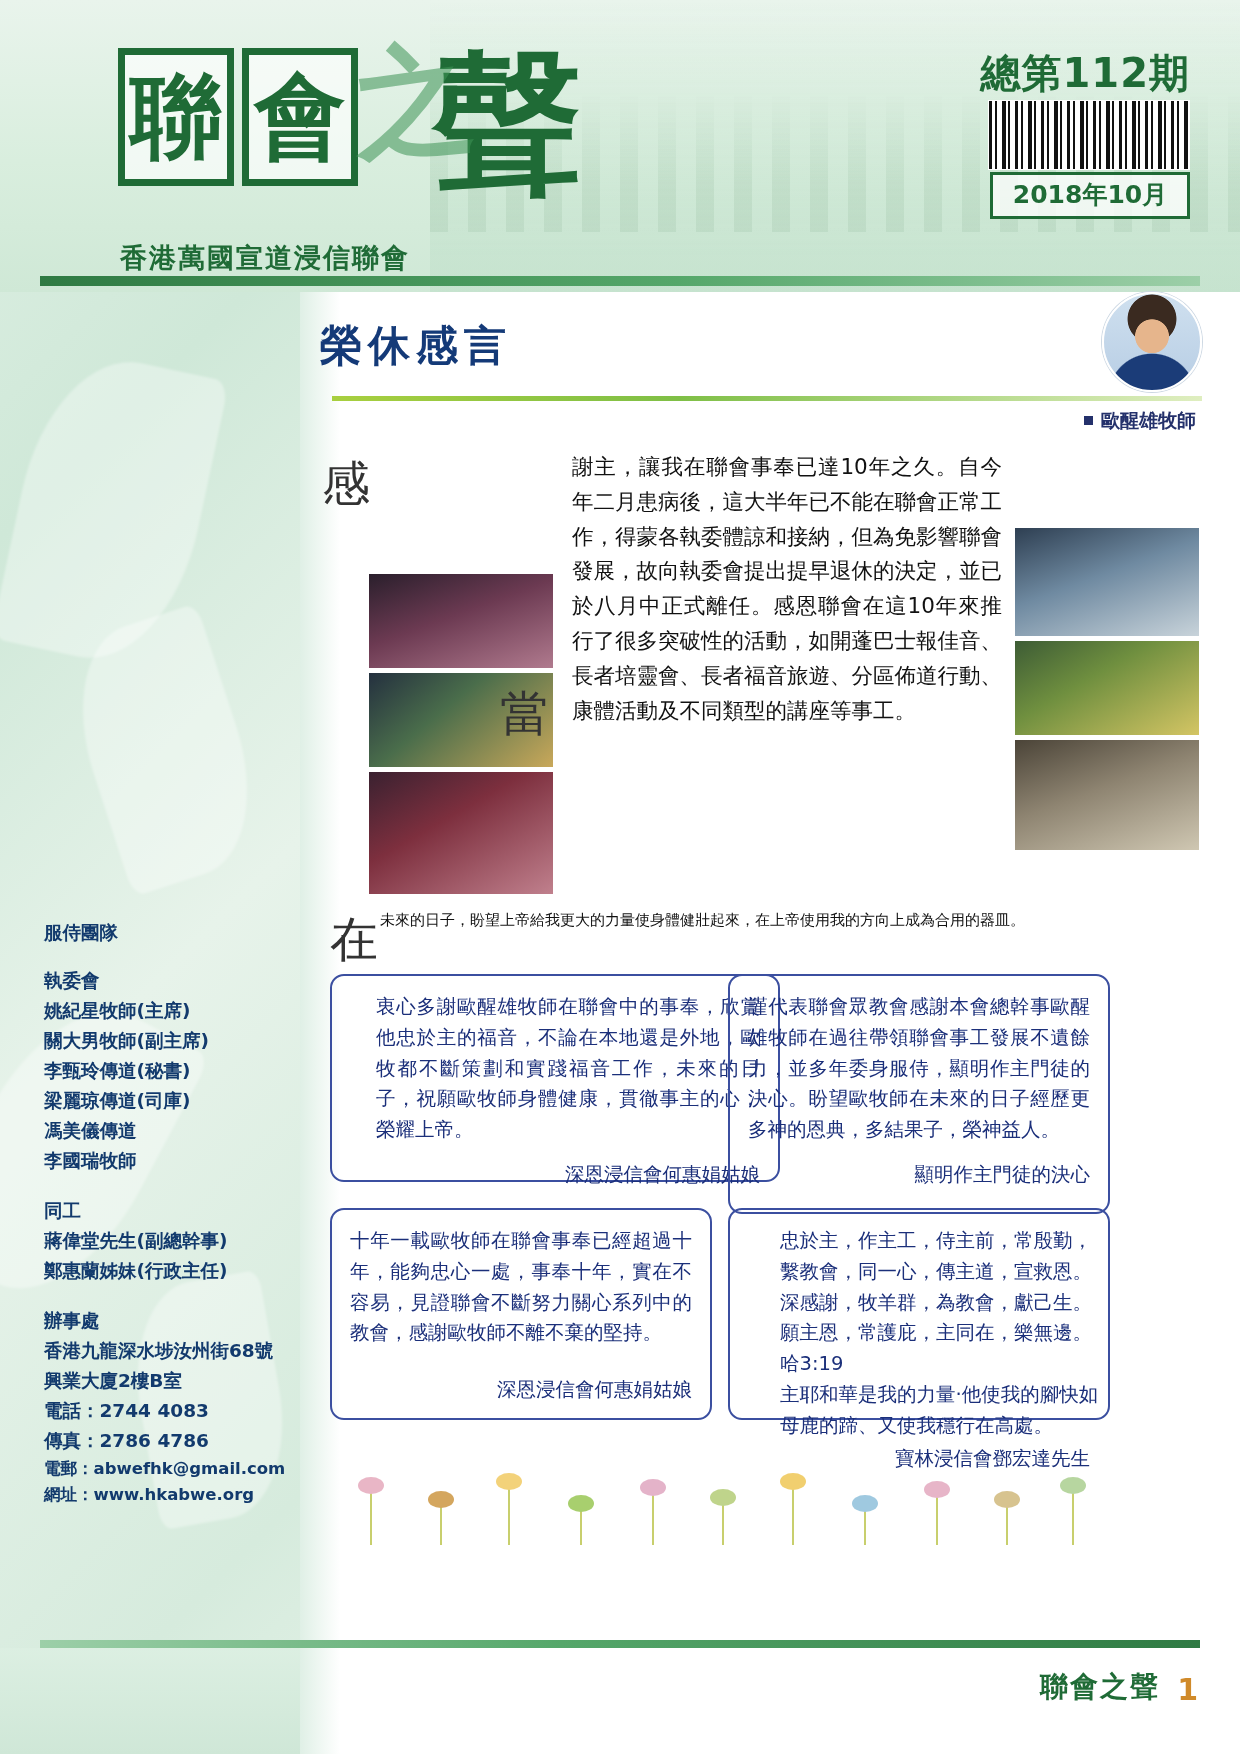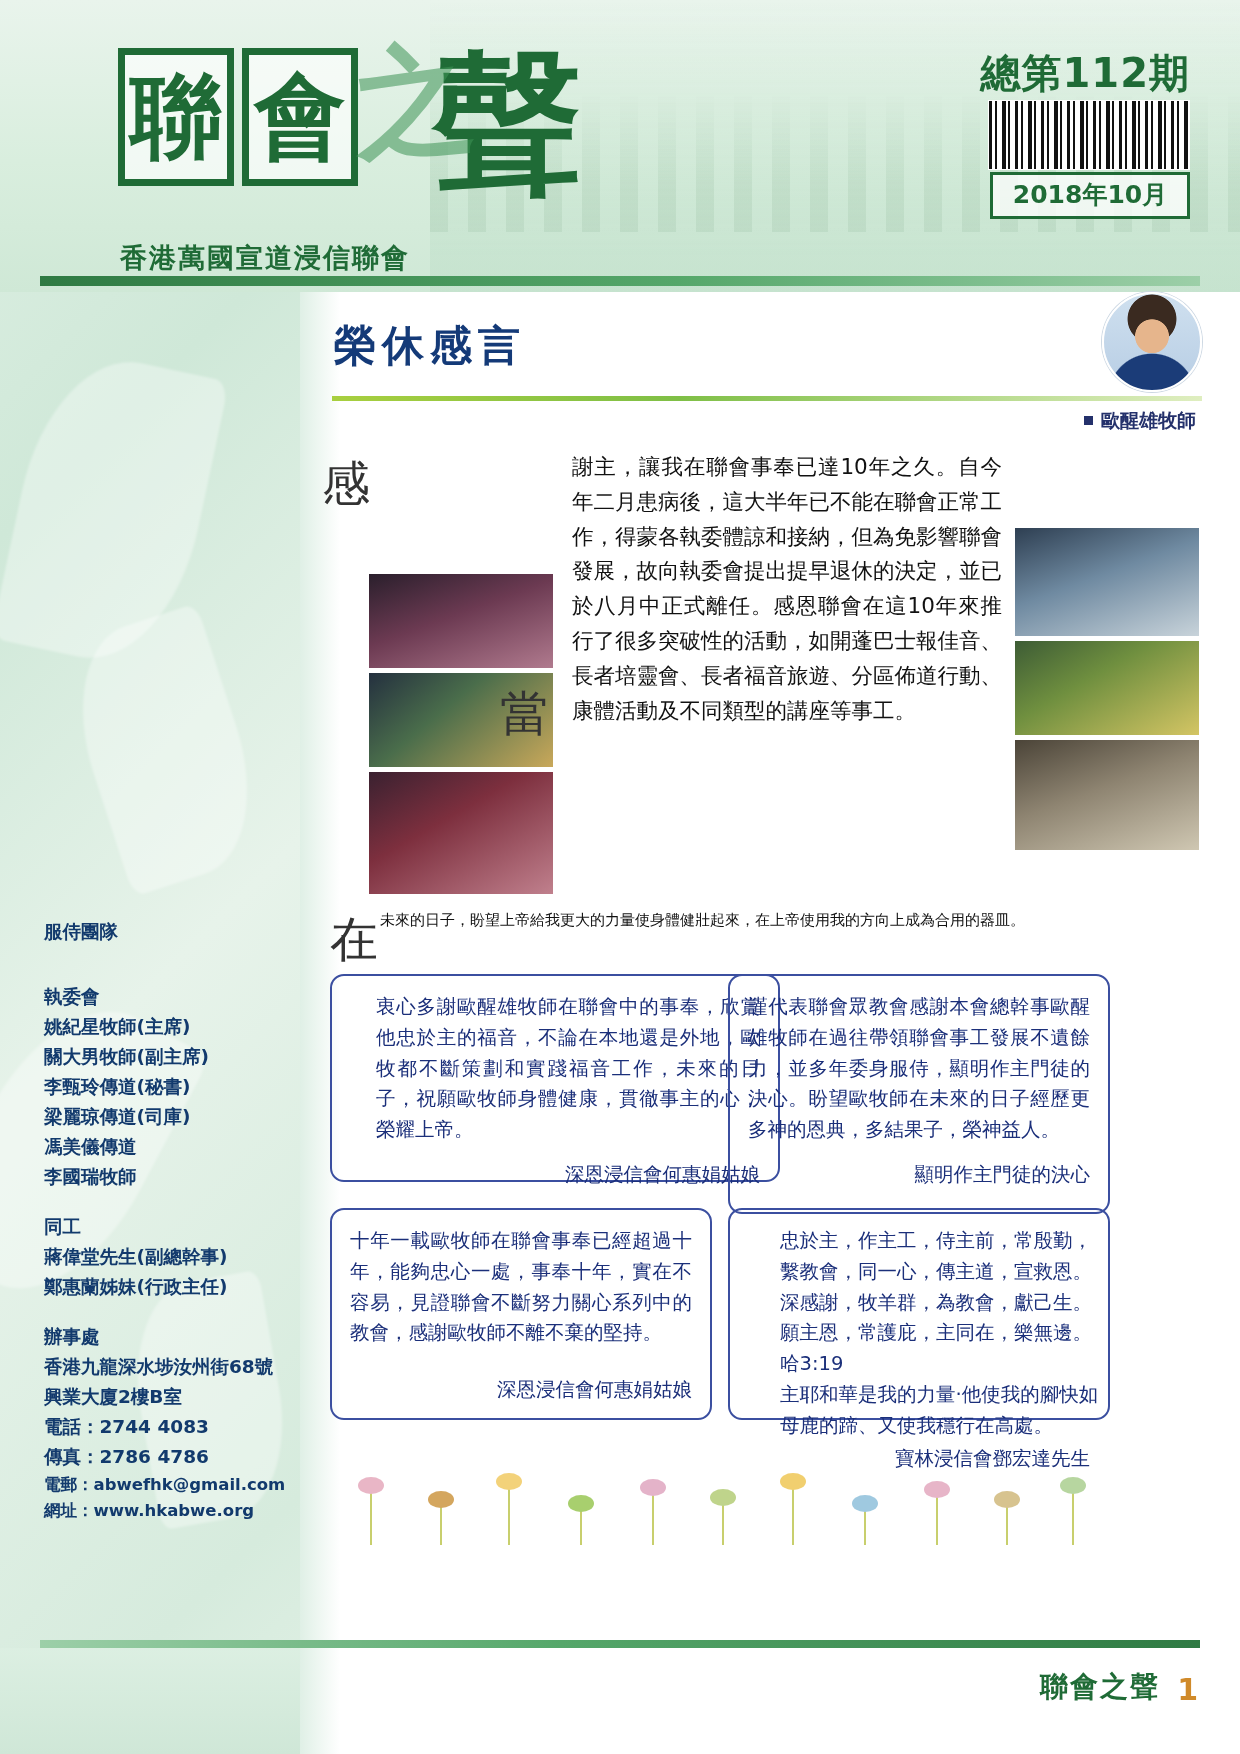--- a/index.html
+++ b/index.html
@@ -157,38 +157,38 @@
   .sidebar {
     position: absolute;
     left: 44px; top: 918px;
     width: 250px;
     color: #123a6d;
     font-size: 18.5px;
     line-height: 1.62;
     font-weight: bold;
     font-family: "DejaVu Sans", "Liberation Sans", sans-serif;
   }
-  .sb-title { margin-bottom: 34px; font-family: Liberation Serif, serif; }
+  .sb-title { margin-bottom: 18px; }
   .sb-group { margin-bottom: 20px; }
   .sb-head { }
   .sb-line { white-space: nowrap; }
   .sb-mail { font-size: 16.5px; }
 
   
   .art-title-wrap {
     position: absolute;
     left: 320px; top: 318px;
     width: 900px;
   }
   .art-title {
     font-size: 42px;
     font-weight: bold;
     color: #143a78;
     letter-spacing: 6px;
-    margin-left: 14px;
+    margin-left: 0;
   }
   .title-rule {
     position: absolute;
     left: 332px; top: 396px;
     width: 870px; height: 5px;
     background: linear-gradient(90deg,#a8cf3f 0%, #7fbf46 40%, #dfeec0 100%);
   }
   .portrait {
     position: absolute;
     right: 38px; top: 292px;

